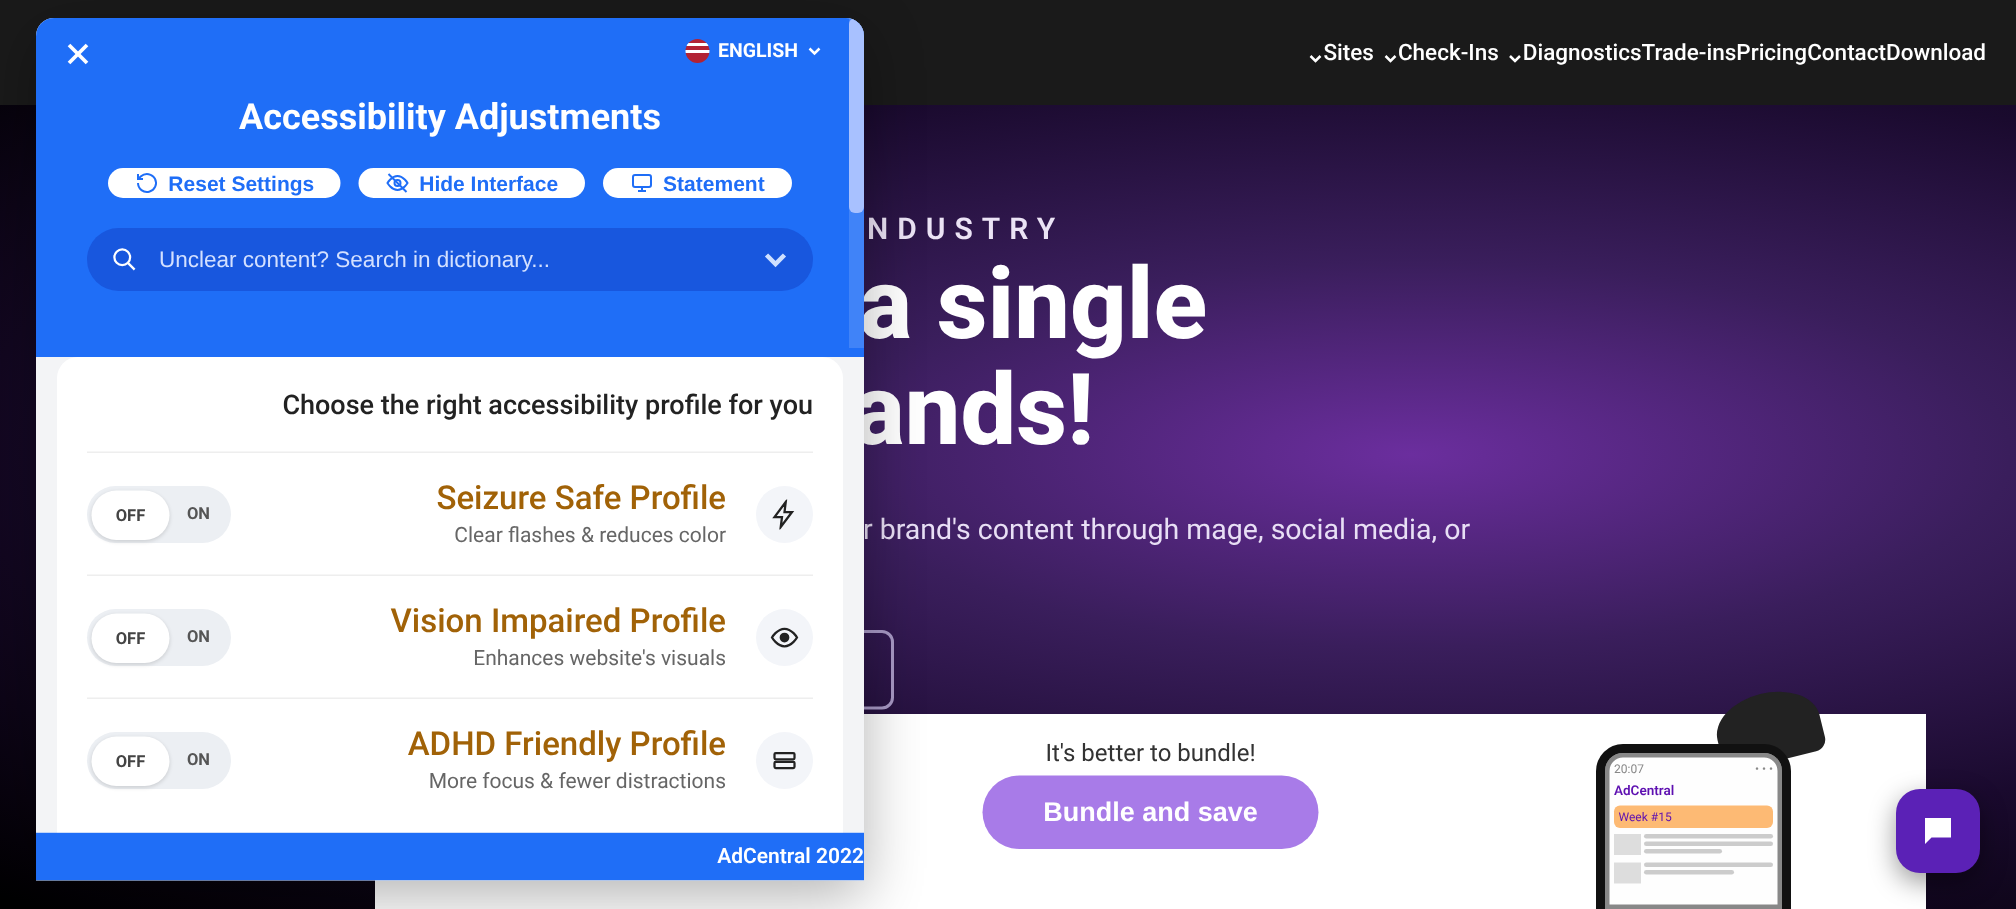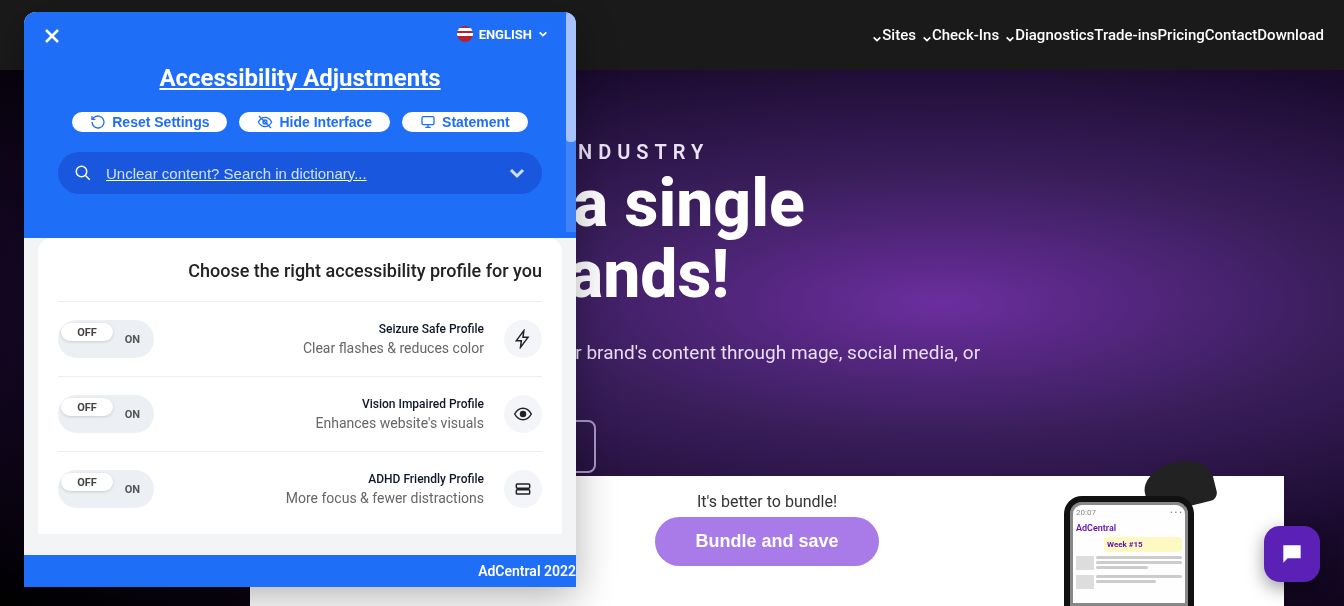--- a/index.html
+++ b/index.html
@@ -29,30 +29,30 @@
 
 .bundle-strip { position: absolute; bottom: 0; left: 250px; right: 60px; height: 130px; background: #fff; z-index: 6; }
 .bundle-inner { display: flex; flex-direction: column; align-items: center; padding-top: 16px; gap: 6px; }
 .bundle-label { color: #333; font-size: 16px; }
 .bundle-btn { background: #a87be8; color: #fff; border: none; padding: 14px 40px; border-radius: 999px; font-size: 18px; font-weight: 700; cursor: pointer; }
 
 
 .phone-mock { position: absolute; right: 150px; bottom: 0; width: 130px; height: 110px; background: #fefefe; border: 6px solid #111; border-bottom: none; border-radius: 18px 18px 0 0; z-index: 7; box-shadow: 0 0 0 3px #888 inset; }
 .phone-screen { padding: 6px 6px; font-size: 8px; color: #333; }
 .phone-brand { font-size: 9px; font-weight: 600; color: #5e10b1; margin-top: 6px; }
-.phone-week { background: #fef9c3; border-radius: 4px; padding: 3px; margin-top: 4px; font-size: 8px; color: #5e10b1; font-weight: 700; margin-left: 28px; }
+.phone-week { background: #fdba74; border-radius: 4px; padding: 3px; margin-top: 4px; font-size: 8px; color: #5e10b1; font-weight: 400; }
 .phone-row { display:flex; gap:2px; margin-top:4px;}
 .phone-thumb { width:18px; height:14px; background:#ddd;}
 .phone-lines { flex:1; }
 .phone-line { height:3px; background:#ccc; margin-bottom:2px; border-radius:2px;}
 .phone-dish { position:absolute; right:130px; bottom:98px; width:70px; height:46px; background:#222; border-radius: 50% 50% 8px 8px; transform: rotate(-14deg); z-index:7;}
 
 
 .a11y-panel { position: absolute; top: 12px; left: 24px; width: 552px; height: 575px; background: #fff; border-radius: 12px 12px 0 0; z-index: 100; overflow: hidden; display: flex; flex-direction: column; box-shadow: 0 10px 40px rgba(0,0,0,.3); }
-.a11y-header { background: #1f6ef7; color: #fff; padding: 14px 18px 20px 18px; position: relative; text-decoration: underline; }
+.a11y-header { background: #1f6ef7; color: #fff; padding: 14px 18px 20px 18px; position: relative; }
 .a11y-close { position: absolute; top: 14px; left: 18px; width: 20px; height: 20px; cursor: pointer; }
 .a11y-close svg { stroke: #fff; stroke-width: 2.5; fill: none; }
 .a11y-lang { position: absolute; top: 14px; right: 28px; display: flex; align-items: center; gap: 6px; font-size: 13px; font-weight: 700; cursor: pointer; }
 .flag { width: 16px; height: 16px; border-radius: 50%; background: linear-gradient(to bottom, #b22234 15%, #fff 15%, #fff 30%, #b22234 30%, #b22234 45%, #fff 45%, #fff 60%, #b22234 60%); position: relative; display:inline-block;}
 .a11y-title { text-align: center; font-size: 24px; font-weight: 700; margin-top: 38px; }
 .a11y-actions { display: flex; gap: 12px; justify-content: center; margin-top: 20px; }
 .a11y-pill { background: #fff; color: #1f6ef7; border: none; border-radius: 999px; padding: 2px 18px; font-size: 14px; font-weight: 600; cursor: pointer; display: flex; align-items: center; gap: 6px; }
 .a11y-pill .ico { width: 16px; height: 16px; color: #1f6ef7; }
 .a11y-search-wrap { margin: 20px 16px 0 16px; background: #1857de; border-radius: 999px; display: flex; align-items: center; padding: 12px 16px; position: relative; }
 .a11y-search-wrap .search-ico { width: 18px; height: 18px; margin-right: 14px; stroke: #fff; stroke-width: 2; fill: none; }
@@ -60,24 +60,24 @@
 .a11y-search::placeholder { color: #d3e0ff; }
 .a11y-search-chev { width: 18px; height: 18px; stroke: #cfe0ff; fill: none; stroke-width: 2; }
 .a11y-spacer-blue { height: 24px; }
 
 .a11y-body { background: #f3f4f6; flex: 1; overflow-y: auto; padding: 0 14px; position: relative; }
 .a11y-card { background: #fff; border-radius: 14px 14px 0 0; padding: 22px 20px 8px 20px; margin-top: 0; text-align: right; }
 .a11y-card-title { font-size: 18px; font-weight: 500; color: #222; margin-bottom: 20px; }
 .profile-row { display: flex; align-items: center; gap: 20px; padding: 18px 0; border-top: 1px solid #eee; }
 .profile-row:first-of-type { border-top: 1px solid #eee; }
 .toggle { width: 96px; height: 38px; background: #eceff3; border-radius: 999px; display: flex; align-items: center; position: relative; cursor: pointer; }
-.toggle-knob { position: absolute; left: 3px; top: 3px; width: 52px; height: 18px; background: #fff; border-radius: 999px; display: flex; align-items: center; justify-content: center; font-size: 11px; font-weight: 700; color: #444; box-shadow: 0 1px 3px rgba(0,0,0,.15); }
+.toggle-knob { position: absolute; left: 3px; top: 3px; width: 52px; height: 33px; background: #fff; border-radius: 999px; display: flex; align-items: center; justify-content: center; font-size: 11px; font-weight: 700; color: #444; box-shadow: 0 1px 3px rgba(0,0,0,.15); }
 .toggle-label-on { position: absolute; right: 14px; font-size: 11px; font-weight: 700; color: #555; }
 .profile-text { flex: 1; }
-.profile-name { font-size: 12px; font-weight: 500; color: #0f172a; }
+.profile-name { font-size: 22px; font-weight: 500; color: #a16207; }
 .profile-desc { font-size: 14px; color: #666; margin-top: 4px; }
 .profile-icon { width: 38px; height: 38px; border-radius: 50%; background: #f3f5f9; display: flex; align-items: center; justify-content: center; }
 .profile-icon svg { width: 20px; height: 20px; stroke: #222; fill: none; stroke-width: 1.8; }
 
 .a11y-footer { background: #1f6ef7; color: #fff; text-align: right; padding: 8px 0; font-size: 14px; font-weight: 600; }
 
 
 .header-scroll-track { position: absolute; top: 0; right: 0; width: 10px; height: 220px; background: rgba(255,255,255,.15); }
 .header-scroll-thumb { width: 100%; height: 130px; background: rgba(180,200,255,.9); border-radius: 4px; }
 

